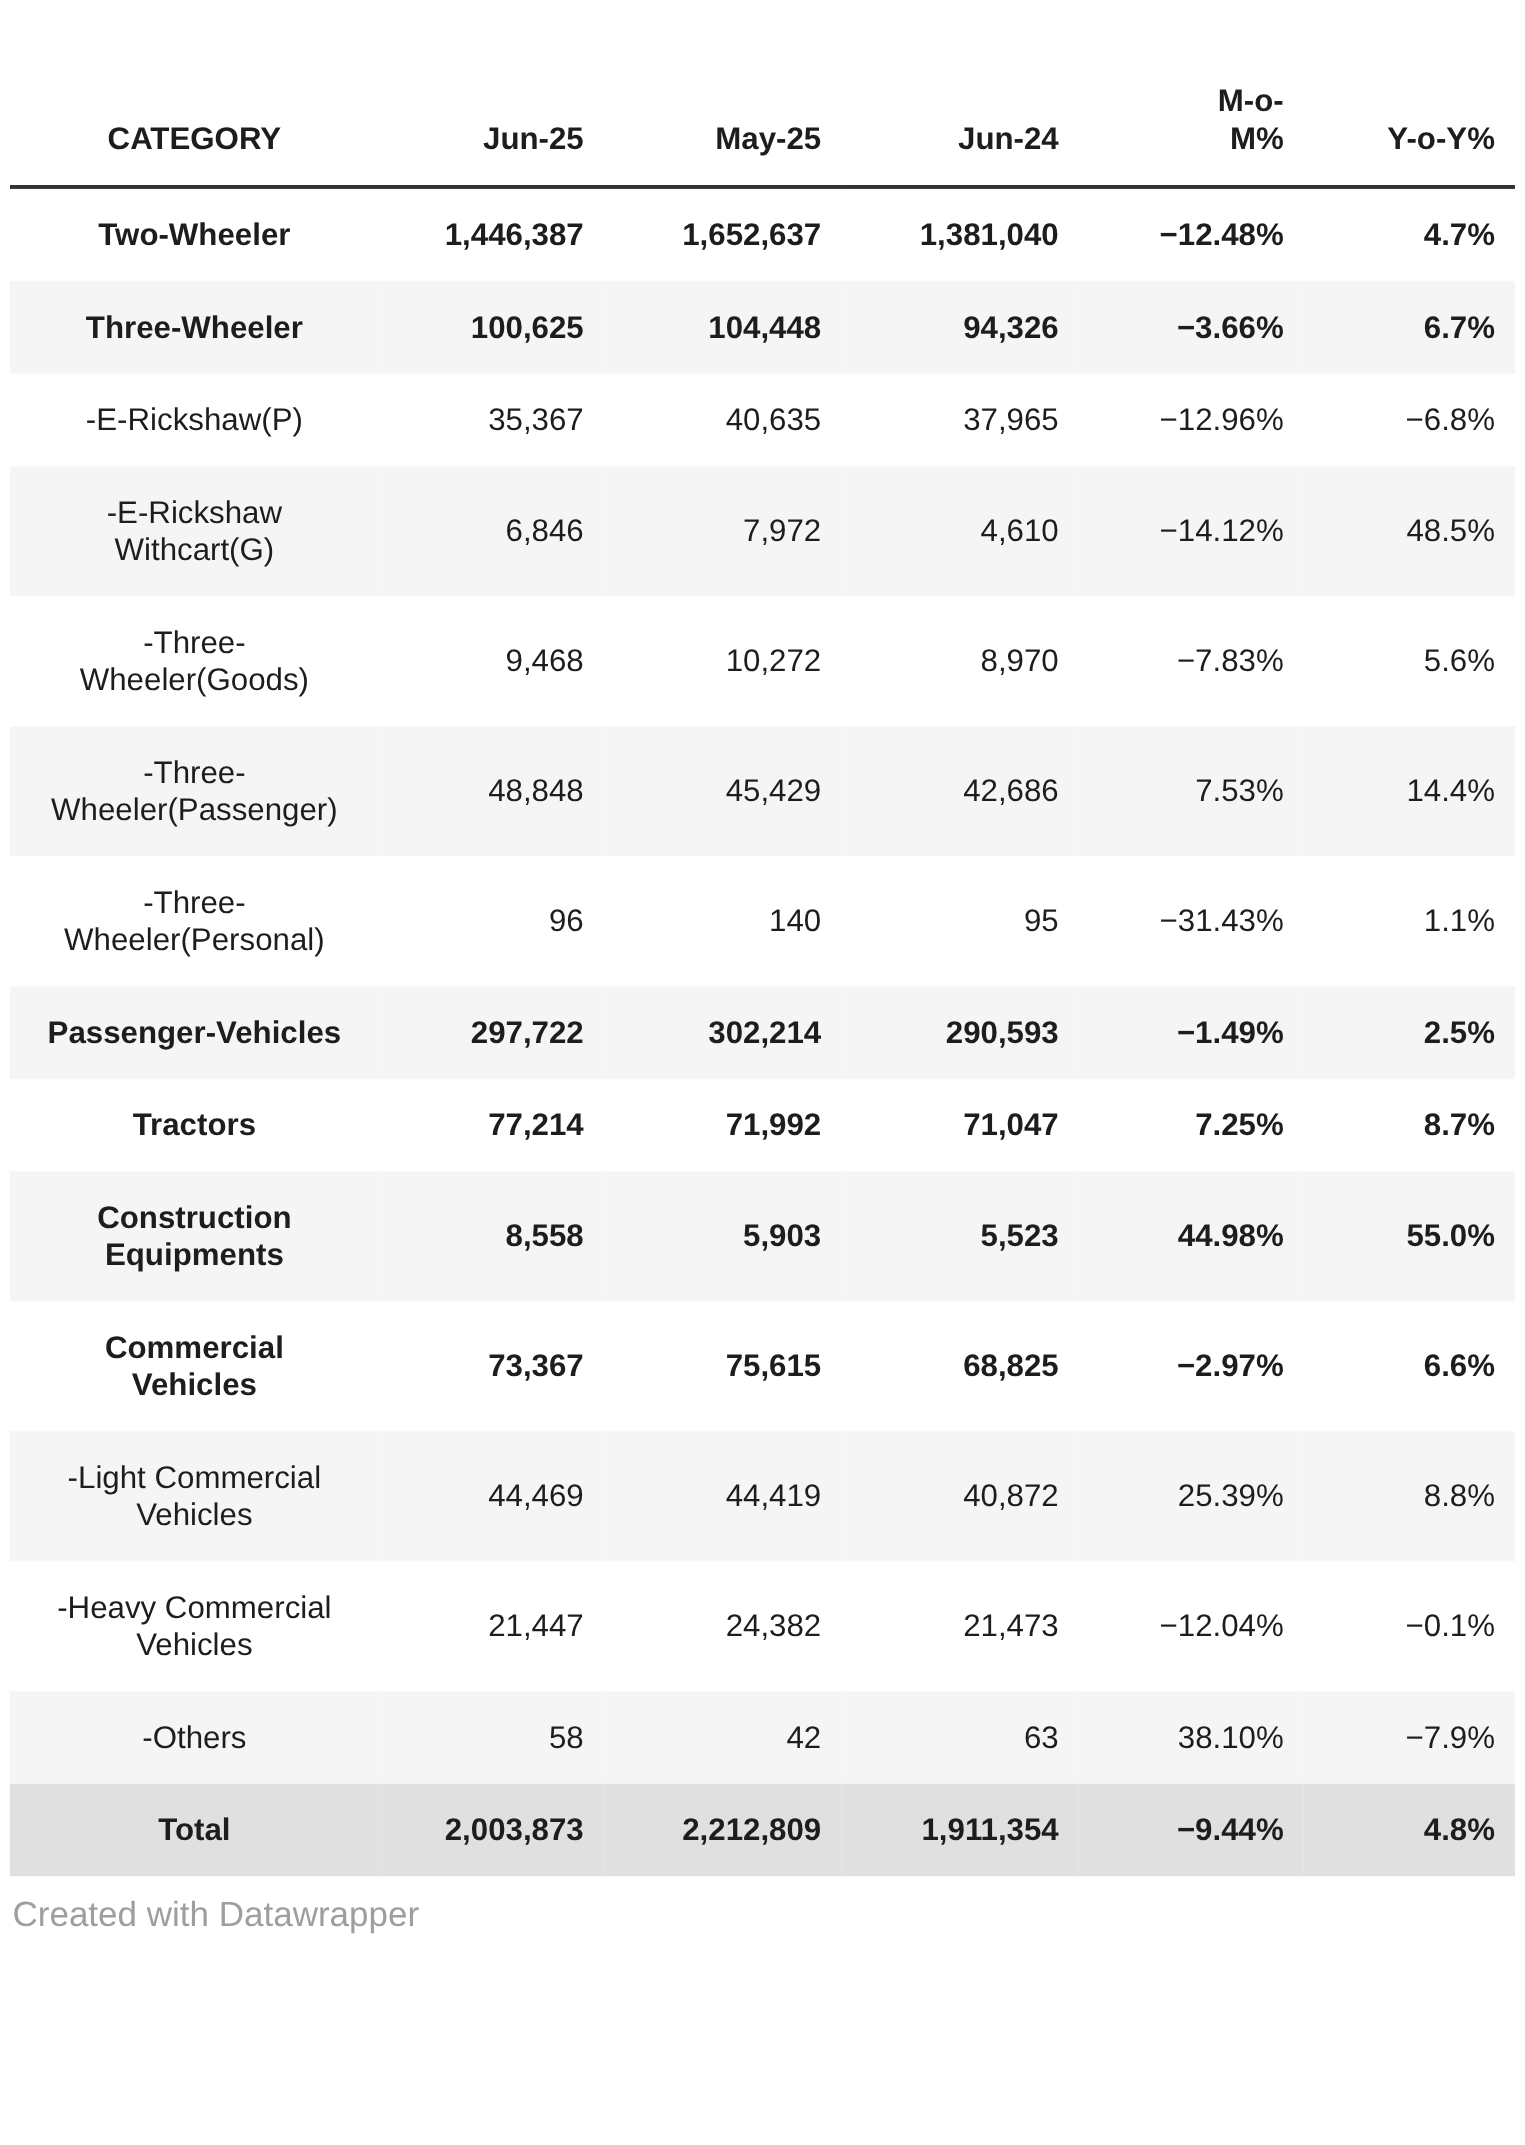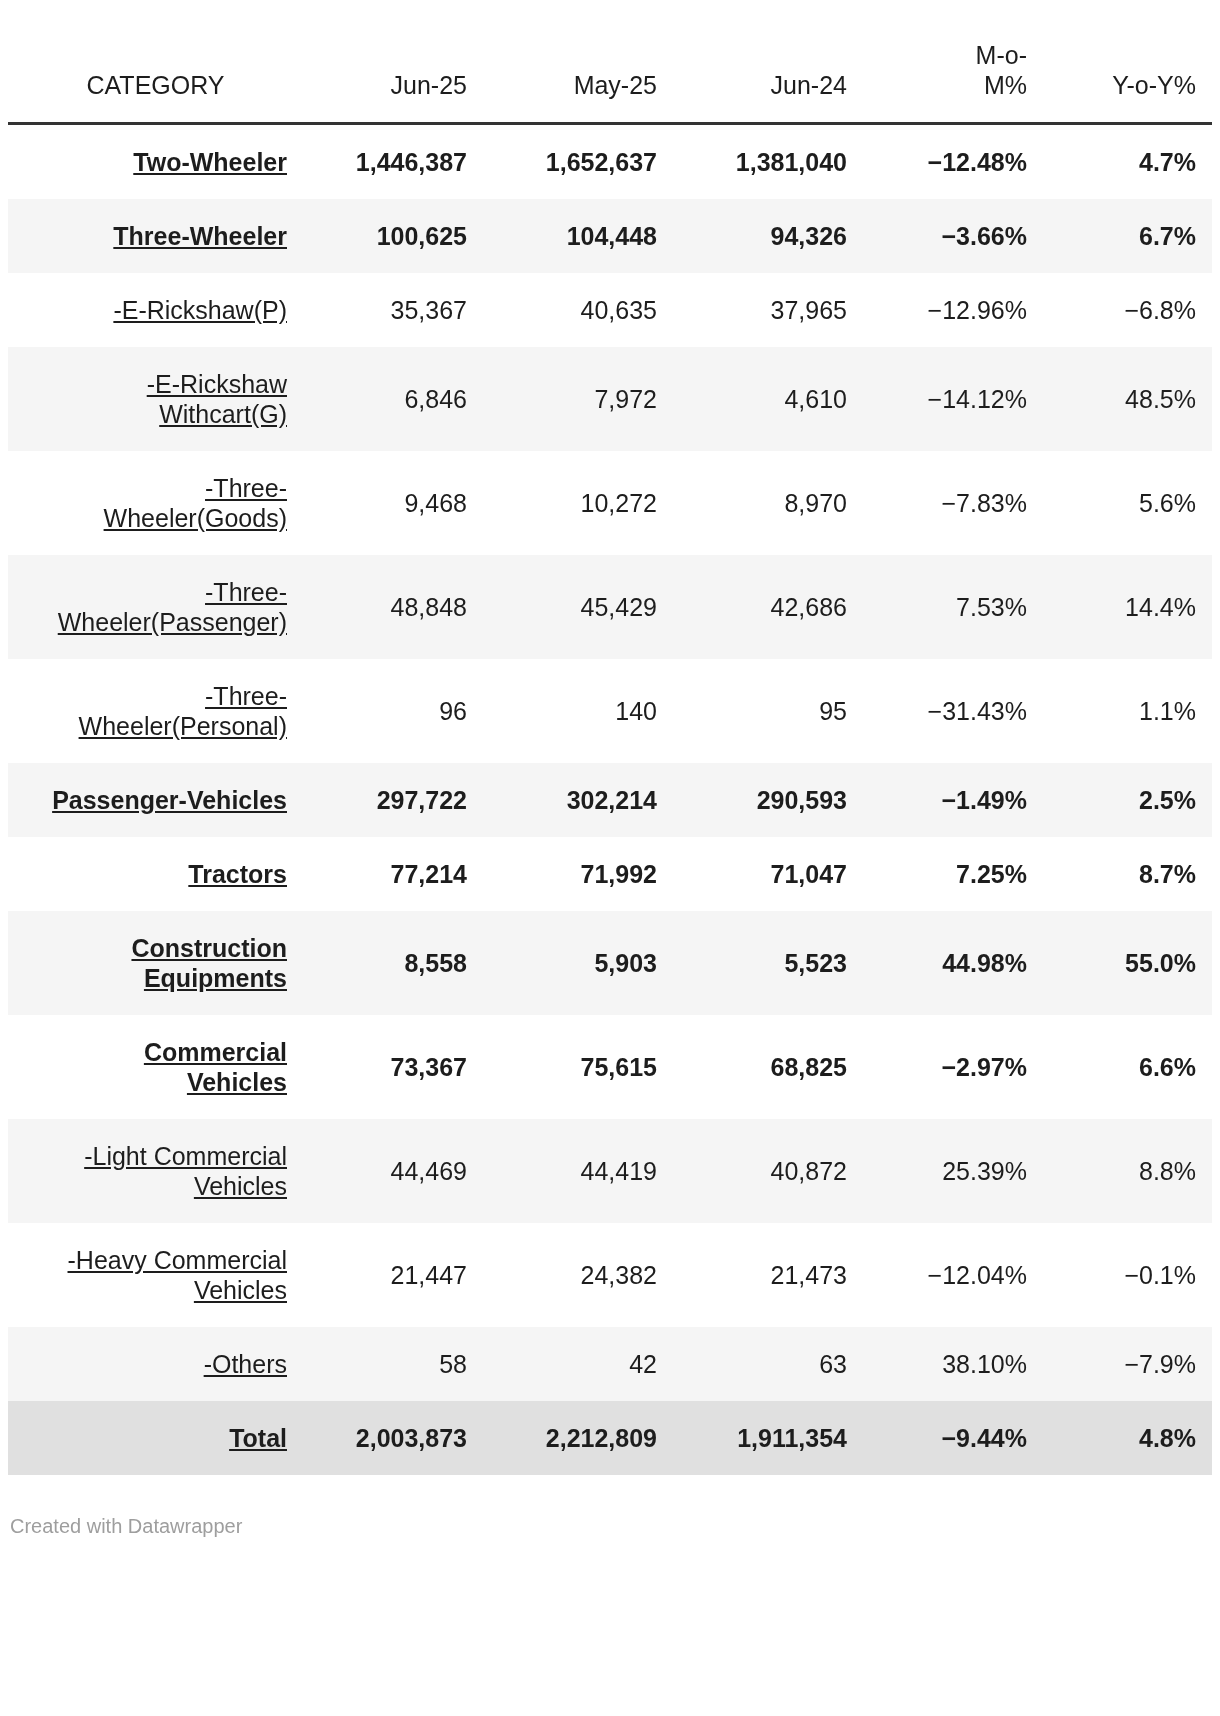--- a/index.html
+++ b/index.html
@@ -25,40 +25,40 @@
     font-size:25px;
     line-height:30px;
   }
   col.c-cat{width:295px;}
   col.c-jun25{width:180px;}
   col.c-may25{width:190px;}
   col.c-jun24{width:190px;}
   col.c-mom{width:180px;}
   col.c-yoy{width:169px;}
   thead th{
-    font-weight:400;
+    font-weight:700;
     vertical-align:bottom;
-    padding:40px 16px 22px;
+    padding:66px 16px 22px;
     border-bottom:3px solid var(--header-rule);
   }
   thead th.num{text-align:right;}
   thead th.cat{text-align:center;}
   .mom-span{display:inline-block;width:66px;text-align:right;}
   tbody td{
     padding:22px 16px;
     vertical-align:middle;
   }
-  td.cat{text-align:right;white-space:pre-line;text-decoration:underline;}
+  td.cat{text-align:center;white-space:pre-line;}
   td.num{text-align:right;font-variant-numeric:tabular-nums;}
   tbody tr:nth-child(even){background:var(--stripe);}
   tbody tr.total{background:var(--total-row);}
   tr.bold{font-weight:700;}
   .footer{
-    margin:36px 0 0 2px;
-    font-size:20px;
+    margin:16px 0 0 2px;
+    font-size:28px;
     line-height:30px;
     padding-bottom:24px;
   }
   .footer a{color:var(--footer-text);text-decoration:none;cursor:pointer;}
 </style>
 </head>
 <body>
 
 <div class="wrap">
   <table>

